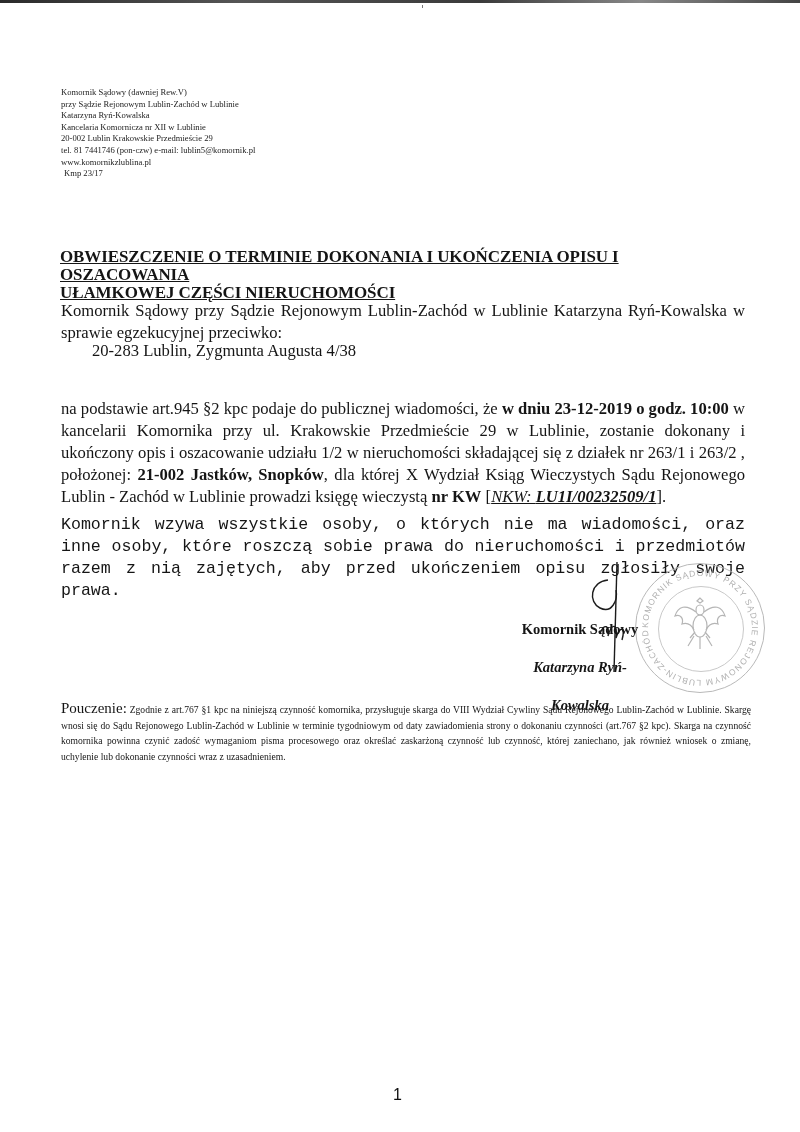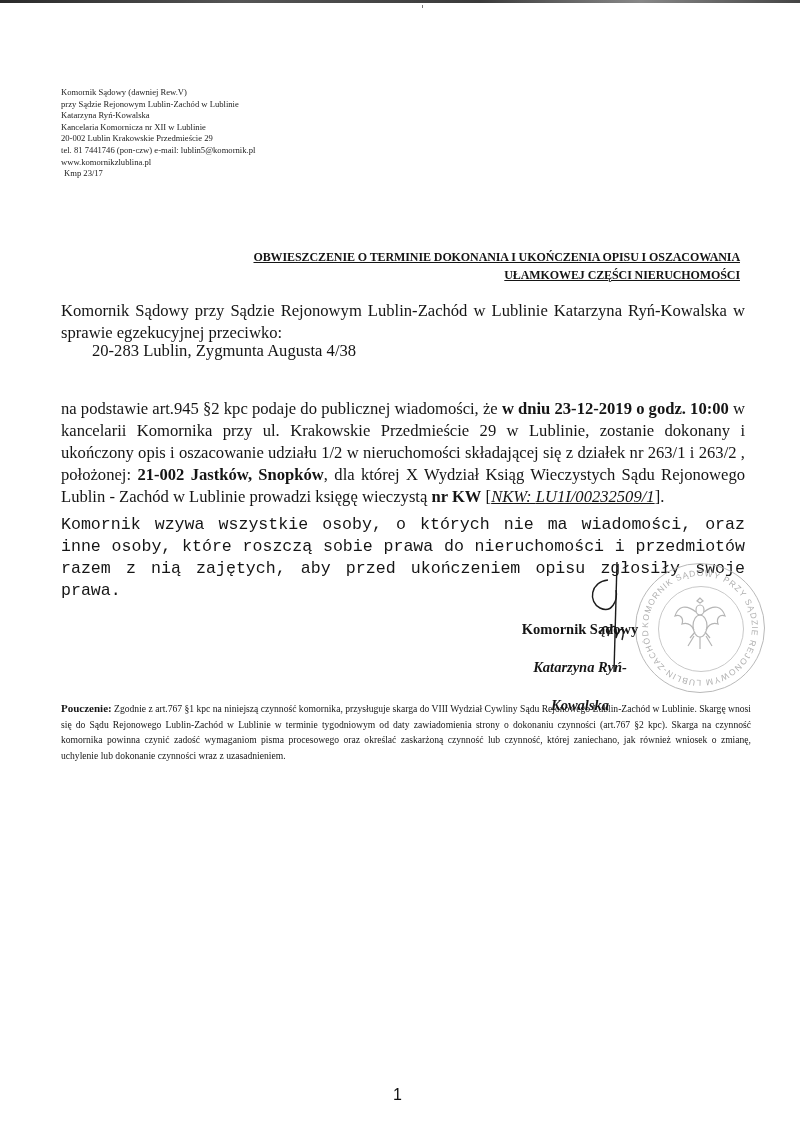--- a/index.html
+++ b/index.html
@@ -2,38 +2,38 @@
 <html><head>
   <meta charset="utf-8">
   <style>
     html, body { margin: 0; padding: 0; background: #ffffff; }
     body { width: 800px; height: 1132px; position: relative; overflow: hidden; font-family: "Liberation Serif", serif; color: #151515; }
     .scan-top { position: absolute; left: 0; top: 0; width: 800px; height: 3px; background: linear-gradient(90deg, #2a2a2a 0%, #555 30%, #3a3a3a 60%, #888 80%, #444 100%); }
     .scan-dot { position: absolute; left: 422px; top: 5px; width: 1px; height: 3px; background: #777; }
     .header { position: absolute; left: 61px; top: 87px; font-size: 8.6px; line-height: 11.6px; color: #222; }
     .header div { white-space: nowrap; }
     .header .case { padding-left: 3px; }
-    .title { position: absolute; left: 60px; top: 248px; width: 680px; text-align: right; font-weight: bold; font-size: 12px; line-height: 18px; text-decoration: underline; letter-spacing: -0.1px; }
+    .title { position: absolute; left: 60px; top: 248px; width: 680px; text-align: left; font-weight: bold; font-size: 17px; line-height: 18px; text-decoration: underline; letter-spacing: -0.1px; }
     .para { position: absolute; left: 61px; width: 684px; font-size: 16.6px; line-height: 22px; text-align: justify; }
     .p1 { top: 300px; }
     .debtor { position: absolute; left: 92px; top: 340px; font-size: 16.6px; line-height: 22px; }
     .debtor .name { font-weight: bold; }
     .p2 { top: 398px; }
     .p3 { top: 514px; font-family: Liberation Mono, monospace; }
     .b { font-weight: bold; }
     .kw { font-style: italic; text-decoration: underline; }
-    .kw .b { font-weight: normal; }
+    .kw .b { font-weight: bold; }
     .sig-block { position: absolute; left: 510px; top: 610px; width: 140px; text-align: center; font-weight: bold; font-size: 14.5px; line-height: 38px; }
     .sig-block .name { font-style: italic; font-size: 14.5px; }
     .stamp { position: absolute; left: 635px; top: 563px; width: 128px; height: 128px; border-radius: 50%; border: 1.5px solid #b9b9b9; }
     .stamp .inner { position: absolute; left: 22px; top: 22px; width: 84px; height: 84px; border-radius: 50%; border: 1px solid #c9c9c9; }
     .stamp .eagle { position: absolute; left: 36px; top: 28px; width: 56px; height: 66px; }
     .signature { position: absolute; left: 560px; top: 560px; width: 110px; height: 120px; }
     .lesson { position: absolute; left: 61px; top: 701px; width: 690px; font-size: 9.6px; line-height: 15.5px; text-align: justify; }
-    .lesson .label { font-weight: bold; font-size: 11px; }
+    .lesson .label { font-weight: normal; font-size: 15px; }
     .page-num { position: absolute; left: 393px; top: 1086px; font-family: "Liberation Sans", sans-serif; font-size: 16px; color: #111; }
   </style>
 </head>
 <body>
 
 <div class="scan-top"></div>
 <div class="scan-dot"></div>
 
 <div class="header">
   <div>Komornik Sądowy   (dawniej Rew.V)</div>

